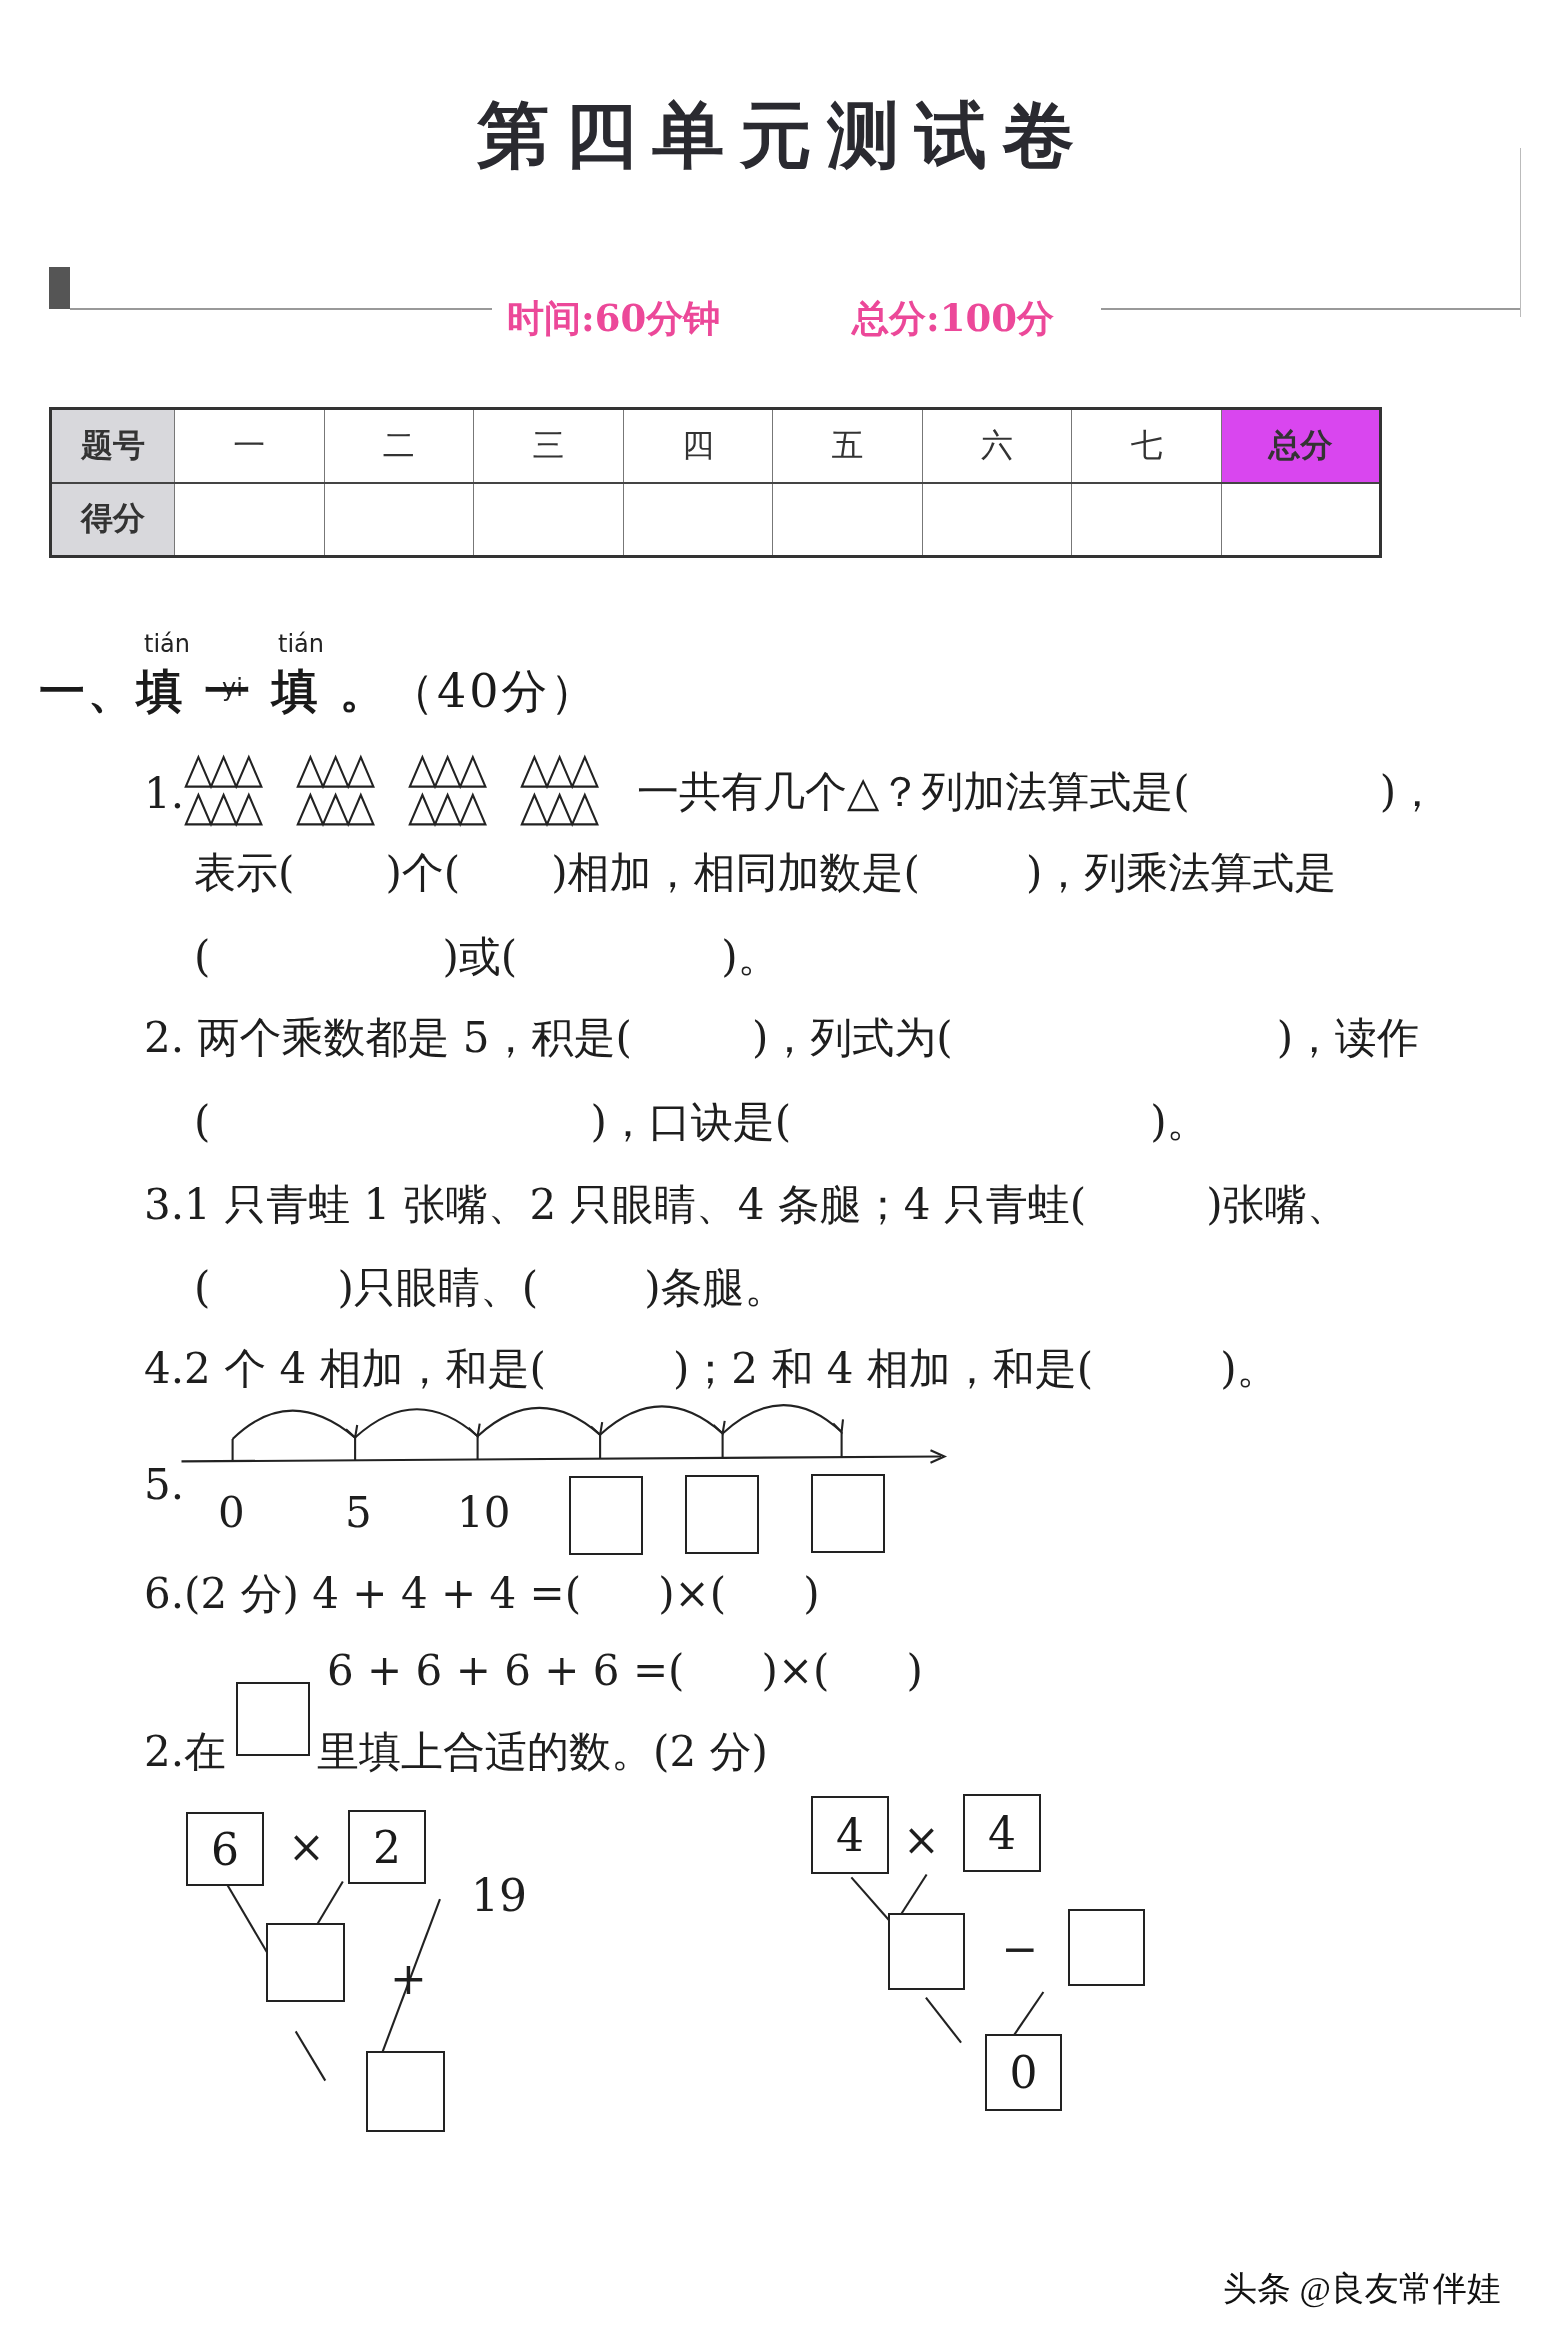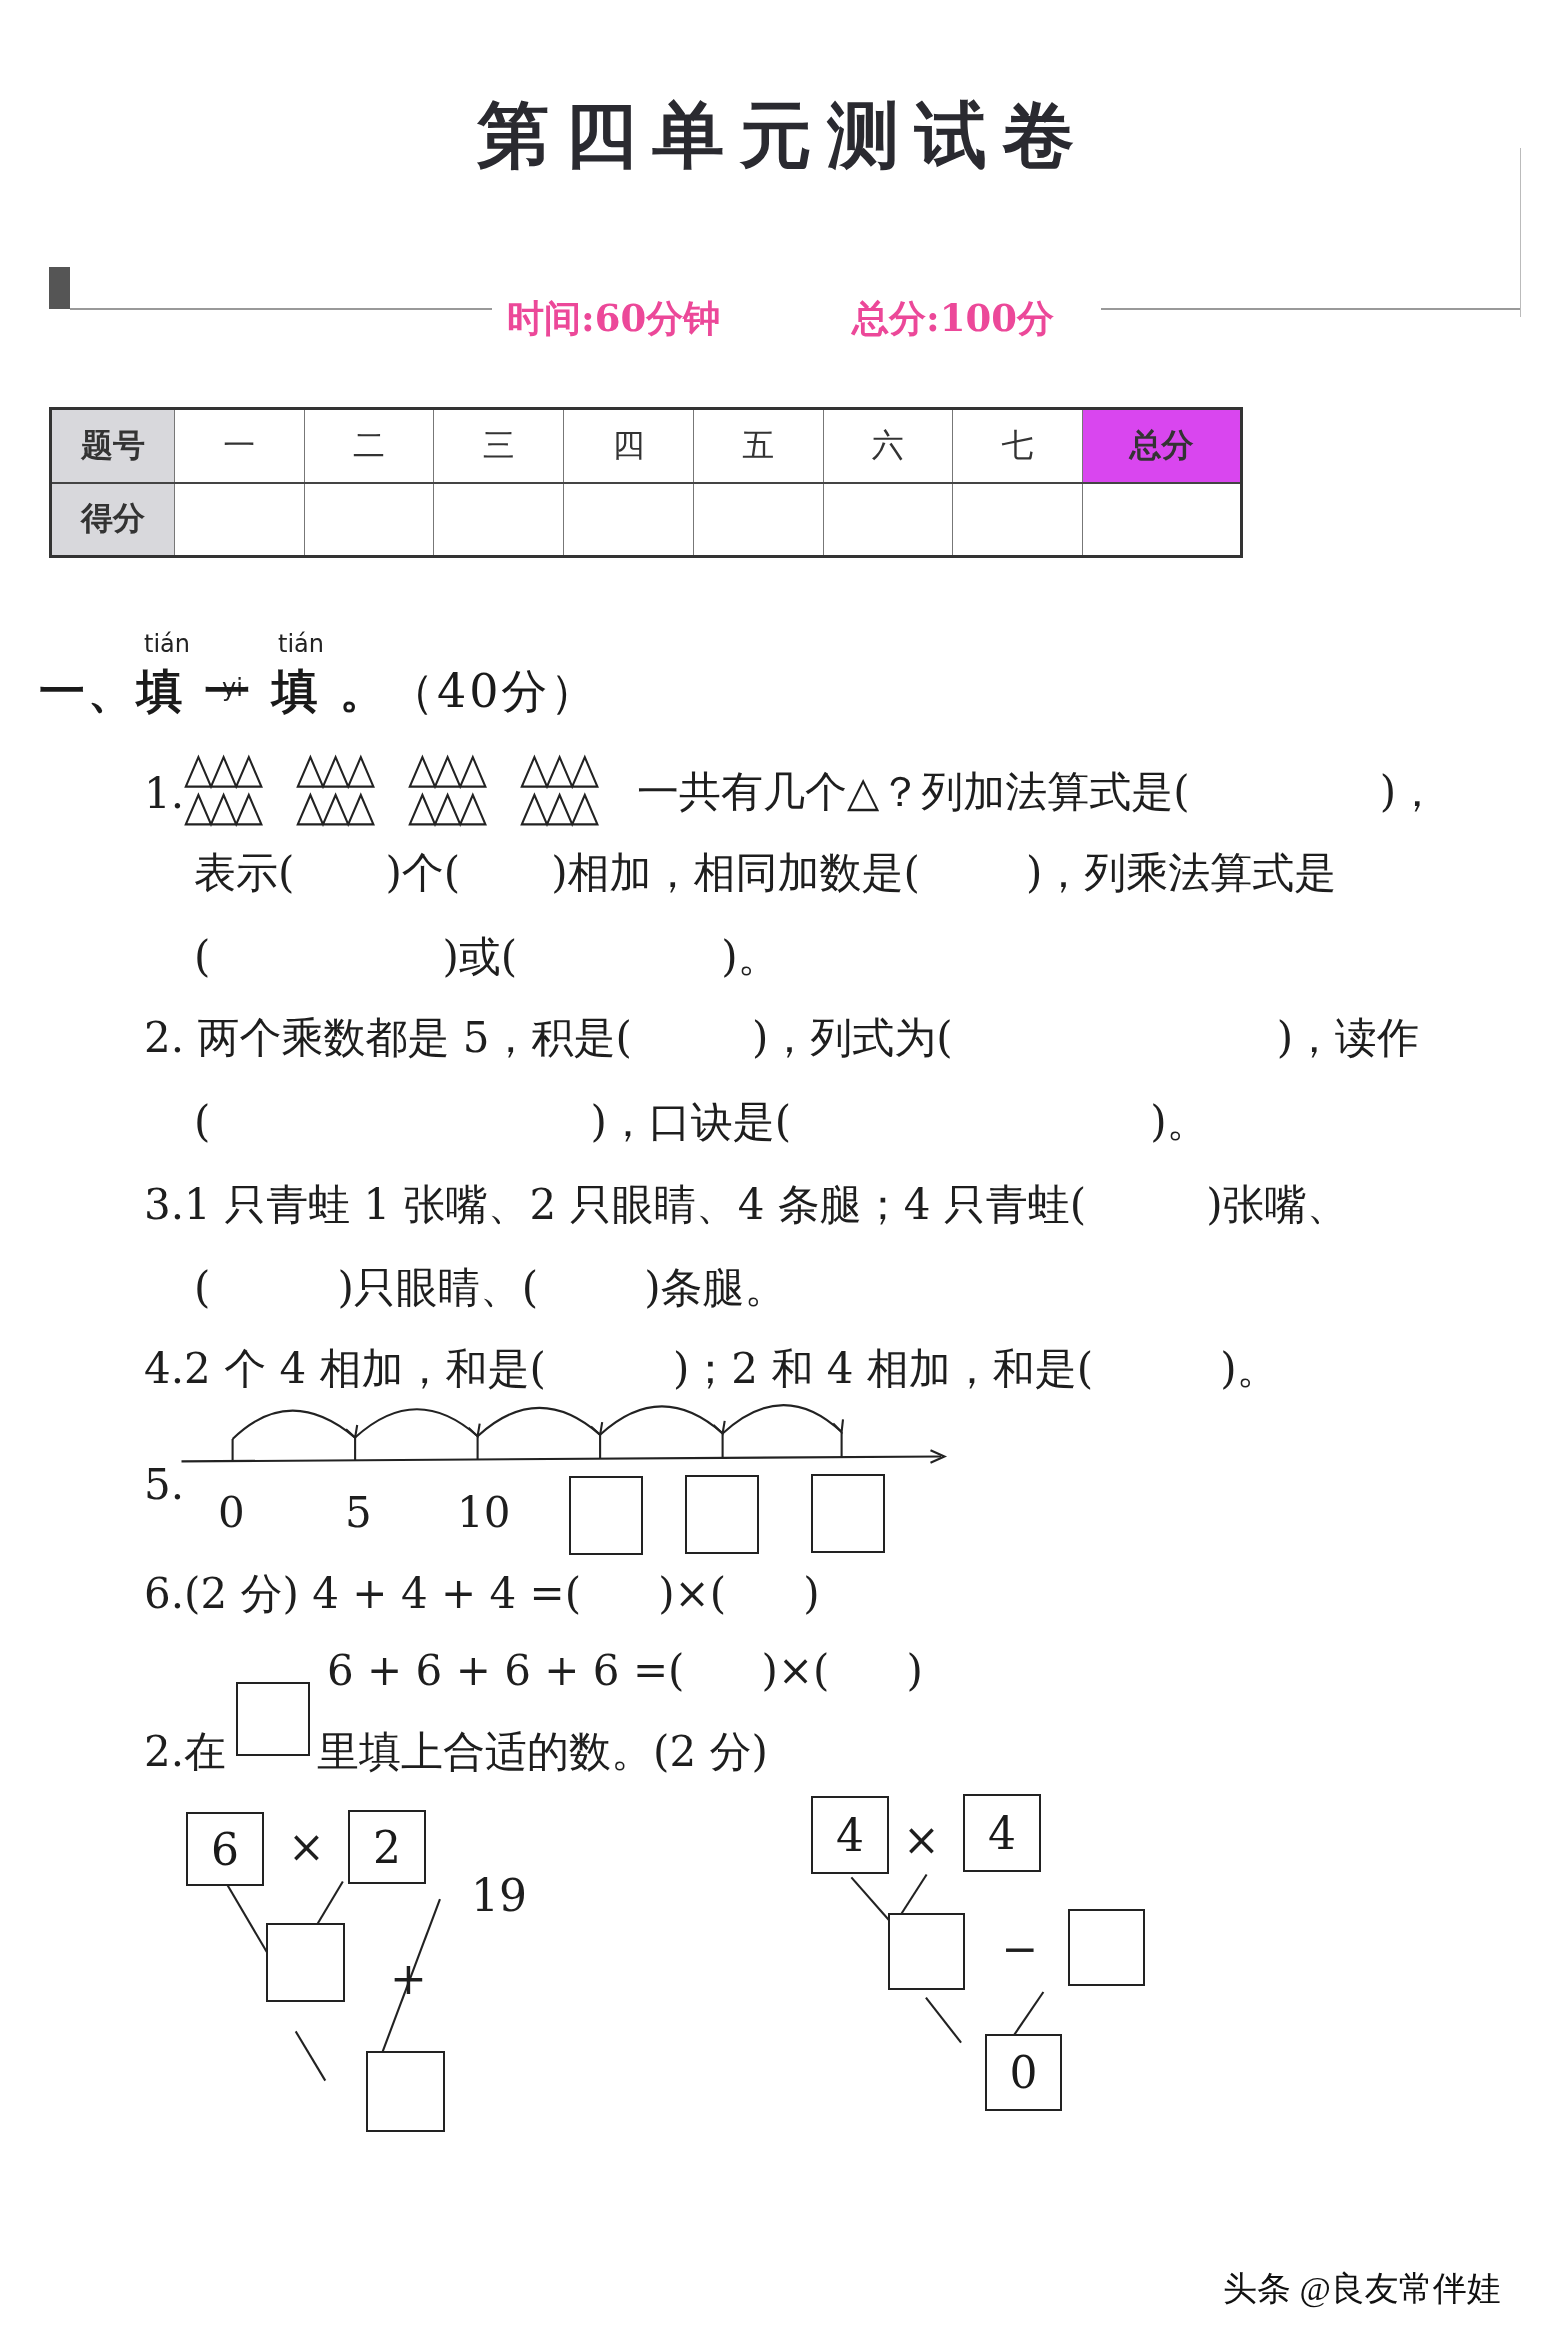--- a/index.html
+++ b/index.html
@@ -11,21 +11,21 @@
   .title {
     left: 0; width: 1567px; top: 88px; text-align: center;
     font-size: 72px; font-weight: bold; letter-spacing: 15.5px; color: #2a2a30;
   }
   .page-edge { left: 1520px; top: 148px; width: 1.4px; height: 169px; background: #bbb; }
   .meta-block { left: 49px; top: 267px; width: 21px; height: 42px; background: #555; }
   .meta-line { height: 2.1px; background: #999; }
   .meta-text { top: 285px; font-size: 37px; color: #ec4899; font-weight: bold; margin-top: 9px; }
 
   table.score {
-    position: absolute; left: 49px; top: 407px; width: 1194px; height: 151px;
+    position: absolute; left: 49px; top: 407px; width: 1333px; height: 151px;
     border-collapse: collapse; border: 3.5px solid #333; padding-left: 48px;
   }
   table.score td {
     border: 1.4px solid #777; text-align: center; font-size: 32px; color: #333;
     font-family: "DejaVu Sans", sans-serif;
   }
   table.score tr { height: 74px; }
   table.score td.head { background: #d8d8dc; font-weight: bold; width: 120px; }
   table.score td.total { background: #d946ef; font-weight: bold; width: 155px; }
   table.score tr:first-child td { border-bottom: 2.8px solid #444; }

